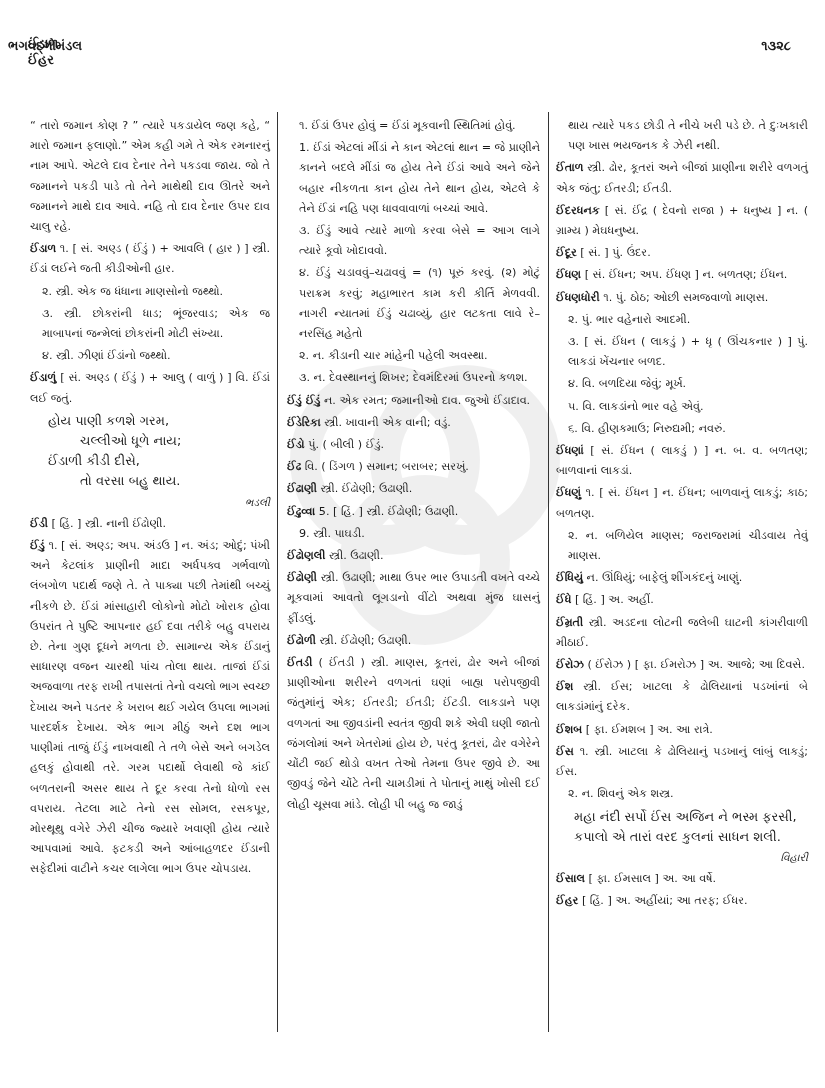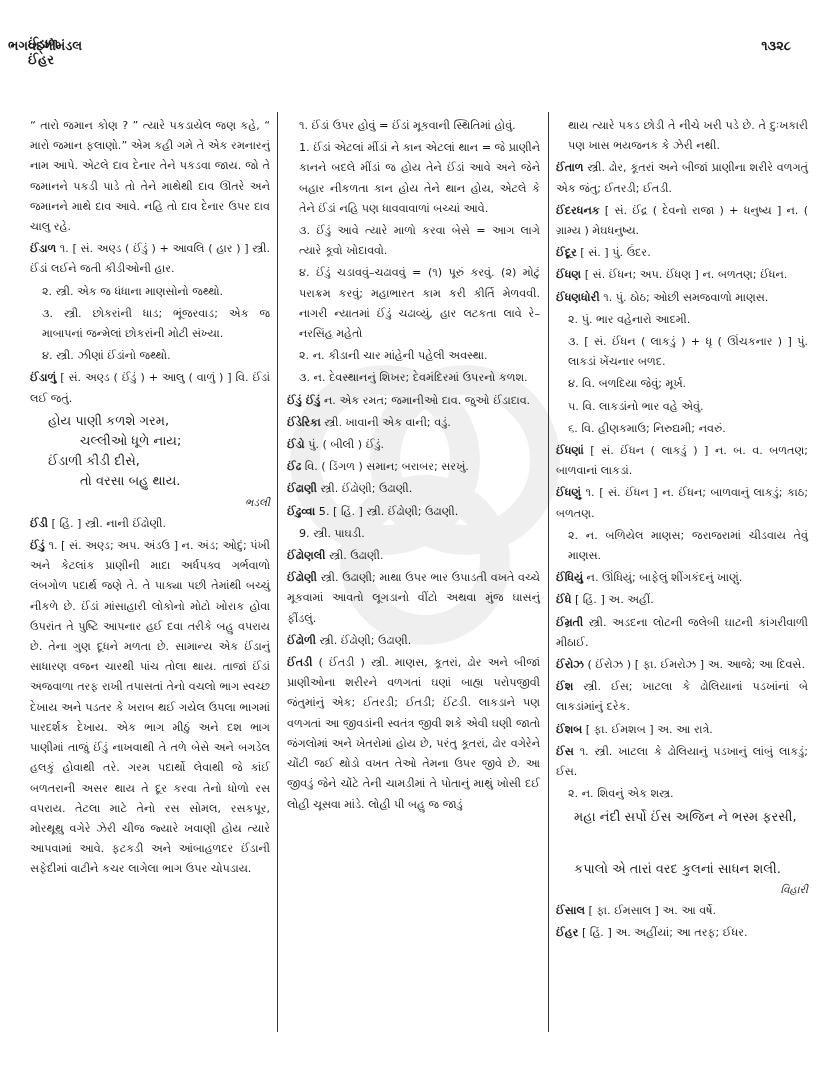--- a/index.html
+++ b/index.html
@@ -97,18 +97,18 @@
     <div class="e"><span class="hw">ઈંધિયું</span><span> ન. ઊંધિયું; બાફેલું શીંગકંદનું ખાણું.</span></div>
     <div class="e"><span class="hw">ઈંધે</span><span> [ હિં. ] અ. અહીં.</span></div>
     <div class="e"><span class="hw">ઈંમ્રતી</span><span> સ્ત્રી. અડદના લોટની જલેબી ઘાટની કાંગરીવાળી મીઠાઈ.</span></div>
     <div class="e"><span class="hw">ઈંરોઝ</span><span> ( ઈંરોઝ ) [ ફા. ઈમરોઝ ] અ. આજે; આ દિવસે.</span></div>
     <div class="e"><span class="hw">ઈંશ</span><span> સ્ત્રી. ઈસ; ખાટલા કે ઢોલિયાનાં પડખાંનાં બે લાકડાંમાંનું દરેક.</span></div>
     <div class="e"><span class="hw">ઈંશબ</span><span> [ ફા. ઈમશબ ] અ. આ રાત્રે.</span></div>
     <div class="e"><span class="hw">ઈંસ</span><span> ૧. સ્ત્રી. ખાટલા કે ઢોલિયાનું પડખાનું લાંબું લાકડું; ઈસ.</span></div>
     <div class="e ind"><span>૨. ન. શિવનું એક શસ્ત્ર.</span></div>
     <div class="e">
       <div class="verse" style="padding-left: 18px;">મહા નંદી સર્પો ઈંસ અજિન ને ભસ્મ ફરસી,</div>
-      <div class="verse" style="padding-left: 18px; margin-top: 32px;">કપાલો એ તારાં વરદ કુલનાં સાધન શલી.</div>
+      <div class="verse" style="padding-left: 18px;">કપાલો એ તારાં વરદ કુલનાં સાધન શલી.</div>
       <div class="poet">વિહારી</div>
     </div>
     <div class="e"><span class="hw">ઈંસાલ</span><span> [ ફા. ઈમસાલ ] અ. આ વર્ષે.</span></div>
     <div class="e"><span class="hw">ઈંહર</span><span> [ હિં. ] અ. અહીંયાં; આ તરફ; ઈધર.</span></div>
   </div>
 
 </body></html>

